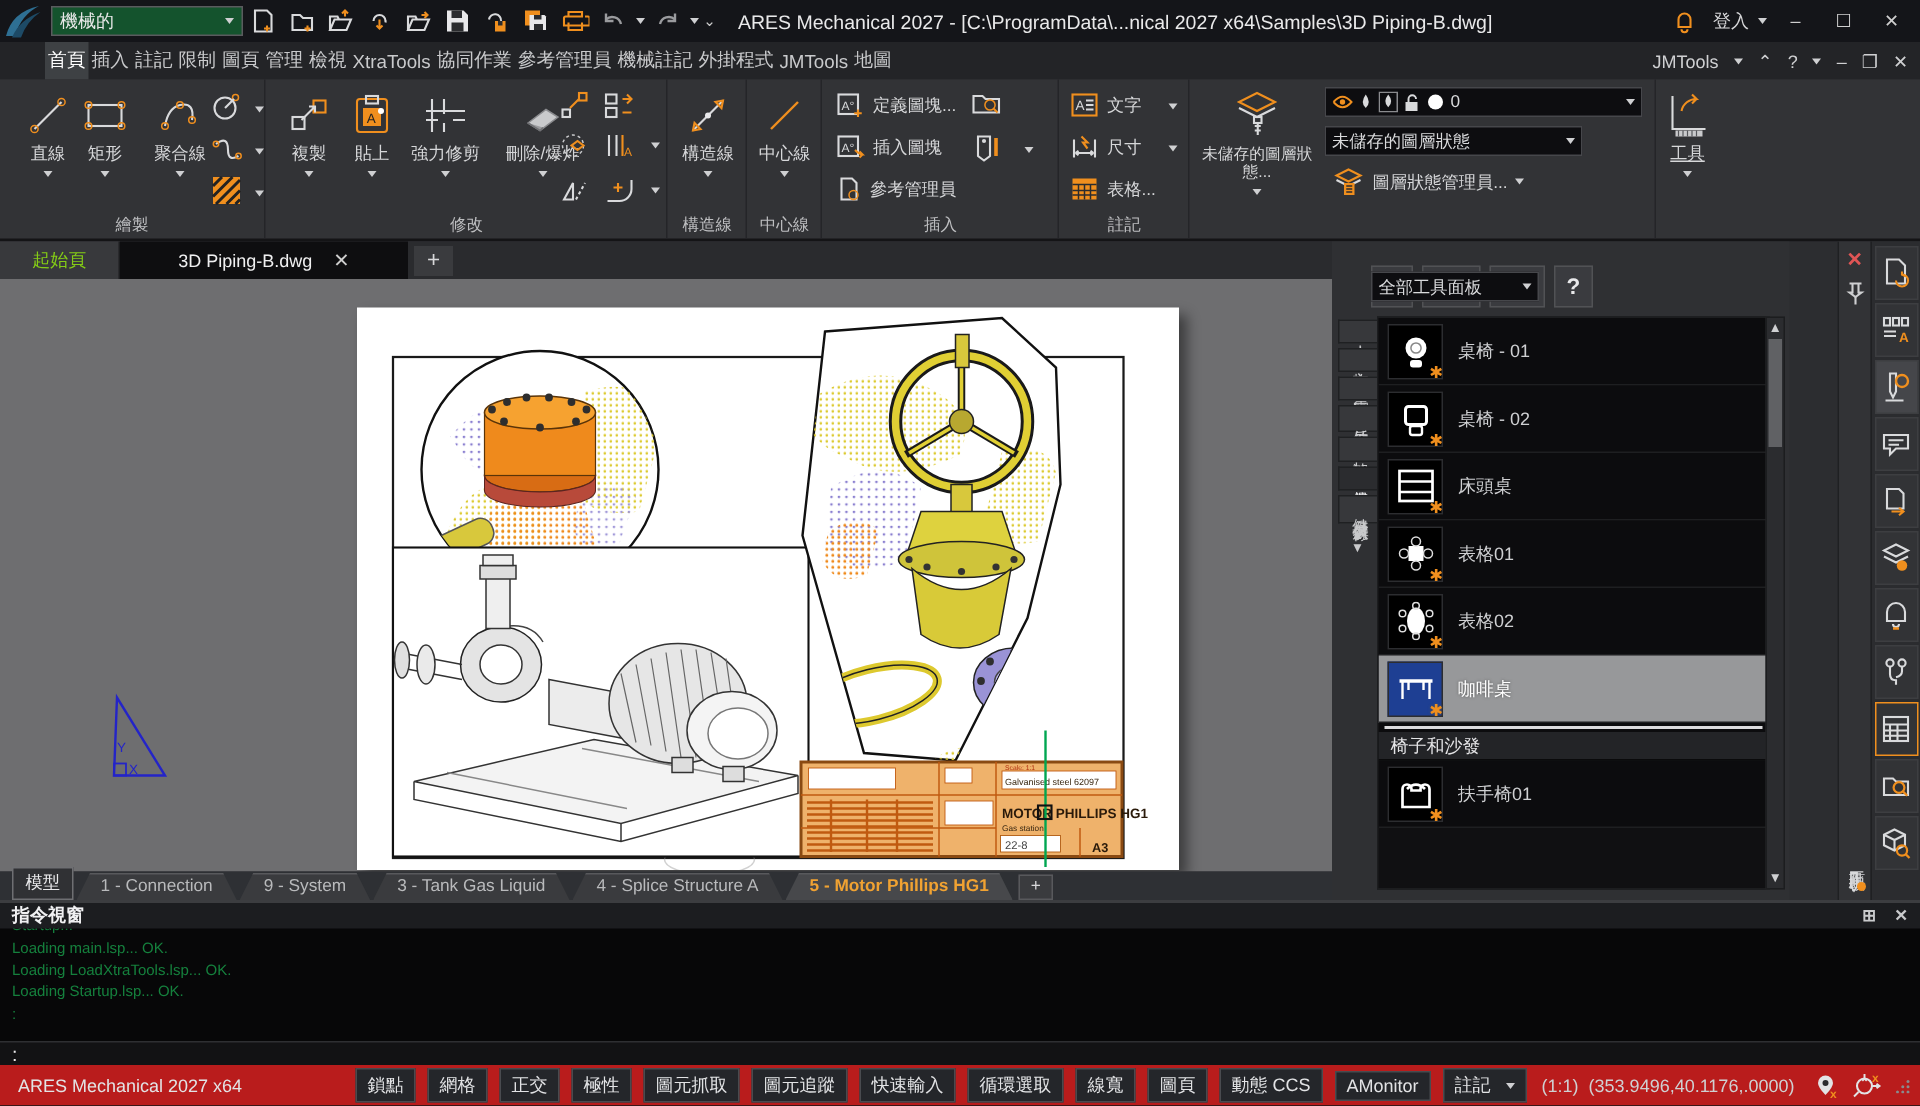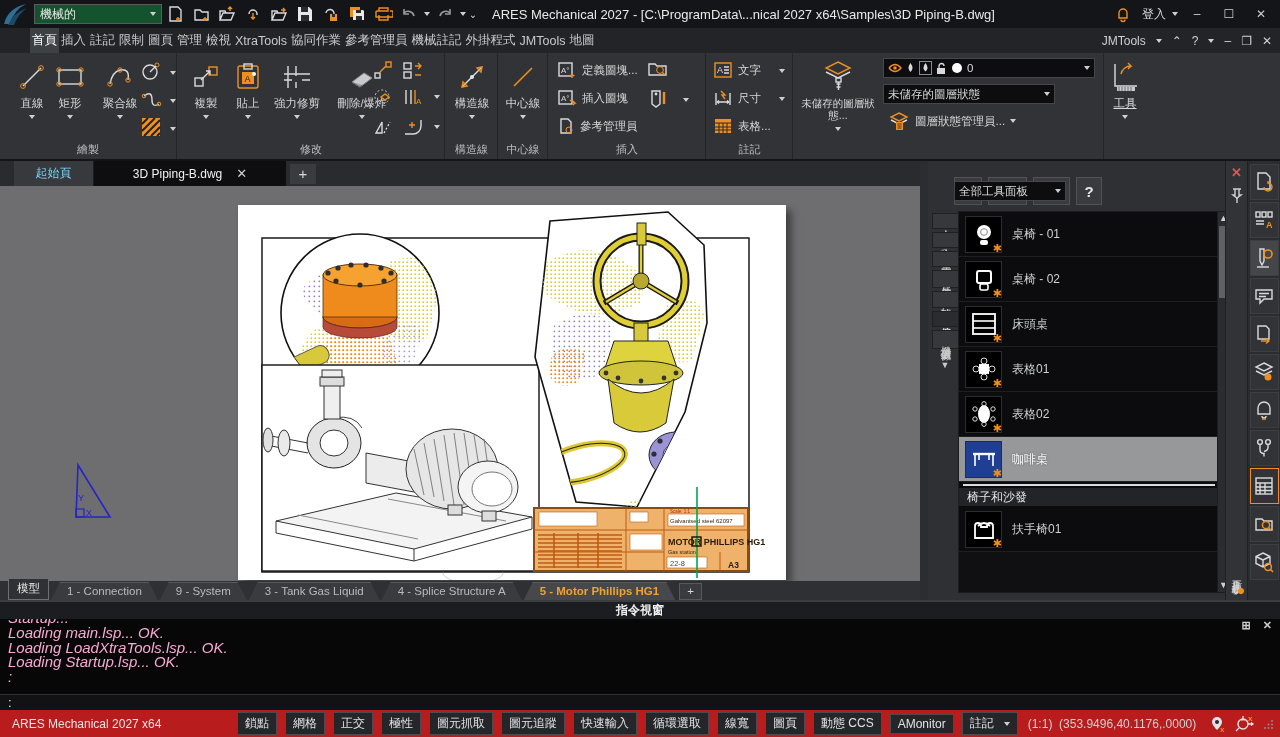--- a/index.html
+++ b/index.html
@@ -37,41 +37,41 @@
   .bigbtn .bicon { height:40px; display:flex; align-items:center; justify-content:center; }
   .bigbtn .blbl { line-height:12px; }
   .bigbtn .caret { margin-top:2px; }
   .minibtn { position:absolute; width:26px; height:24px; display:flex; align-items:center; justify-content:center; }
   .rowbtn { position:absolute; height:22px; display:flex; align-items:center; gap:5px; color:#d6d7d9; font-size:11.5px; white-space:nowrap; }
   .combo { position:absolute; background:#0d0d10; border:1px solid #46474b; color:#d9dadc; font-size:11.5px; display:flex; align-items:center; padding:0 4px; gap:4px; }
   .combo .sp { flex:1; }
 
   
   #doctabs { position:absolute; top:0; left:0; width:920px; height:25px; background:#2a2b2e; display:flex; align-items:stretch; }
-  #tab-start { width:80px; background:#38393c; color:#7dd3fc; font-size:12px; display:flex; align-items:center; justify-content:center; border-right:1px solid #1c1d1f;margin-left:14px; }
+  #tab-start { width:80px; background:#38393c; color:#84cc16; font-size:12px; display:flex; align-items:center; justify-content:center; border-right:1px solid #1c1d1f; }
   #tab-doc { width:192px; background:#0e0e10; color:#f0f0f1; font-size:12px; display:flex; align-items:center; justify-content:center; gap:14px; }
   #tab-doc .x { color:#cfcfcf; font-size:13px; }
   #tab-new { width:26px; display:flex; align-items:center; justify-content:center; color:#d8d8da; font-size:15px; background:#3a3b3e; margin-left:4px; height:20px; align-self:center; }
 
   
   #main { top:161px; left:0; width:1280px; height:439px; background:#2c2d30; }
   #canvascol { position:absolute; left:0; top:0; width:920px; height:439px; }
   #canvas { position:absolute; left:0; top:25px; width:920px; height:395px; background:#6e6e70; overflow:hidden; }
   #paper { position:absolute; left:238px; top:19px; width:548px; height:375px; background:#fff; box-shadow:5px 5px 8px rgba(0,0,0,.45); }
   #ucs { position:absolute; left:66px; top:275px; }
 
   
   #layouttabs { position:absolute; left:0; top:420px; width:920px; height:19px; background:#2e3034; display:flex; align-items:flex-end; gap:2px; padding-left:8px; font-size:11.5px; }
   .ltab { clip-path:polygon(9px 0, calc(100% - 9px) 0, 100% 100%, 0 100%); background:#3a3b3e; color:#b9babc; padding:2px 16px 3px; border-top:1px solid #58595c; }
   .ltab.model { clip-path:none; background:#303134; border:1px solid #6e6f72; color:#e8e8ea; padding:2px 8px 3px; }
   .ltab.active { background:#47484b; color:#f0a232; font-weight:bold; }
   .ltab-new { background:#3a3b3e; color:#d8d8da; padding:1px 7px 2px; border:1px solid #58595c; margin-left:2px; }
 
   
-  #palette { position:absolute; left:928px; top:0; width:305px; height:439px; background:#2f3033; }
+  #palette { position:absolute; left:888px; top:0; width:305px; height:439px; background:#2f3033; }
   #pal-header { position:absolute; left:26px; top:14px; right:4px; height:32px; display:flex; align-items:center; gap:6px; }
   #pal-combo { width:112px; height:20px; }
   .pal-hbtn { height:28px; background:#3a3b3f; border:1px solid #515255; display:flex; align-items:center; justify-content:center; padding:0 4px; gap:3px; }
   #pal-help { color:#e8e8ea; font-size:15px; font-weight:bold; width:26px; }
   #cat-tabs { position:absolute; left:4px; top:52px; width:26px; bottom:10px; display:flex; flex-direction:column; gap:3px; }
   .cattab { background:#37383b; border:1px solid #1f2022; border-right:none; color:#c9cacc; font-size:11px; writing-mode:vertical-rl; text-orientation:upright; display:flex; align-items:center; justify-content:center; padding:6px 0; letter-spacing:1px; }
   .cattab.sel { background:#2b2c2f; color:#e8e8ea; }
   #cat-scroll { color:#c9cacc; font-size:9px; text-align:center; line-height:9px; }
   #pal-list { position:absolute; left:30px; top:50px; width:262px; bottom:7px; background:#101012; border:1px solid #1c1d1f; overflow:hidden; }
   .pal-sec { height:19px; background:#232427; color:#e4e4e6; font-size:12px; display:flex; align-items:center; padding-left:8px; border-bottom:1px solid #0a0a0b; }
@@ -93,23 +93,23 @@
   #strip-title { margin-top:auto; writing-mode:vertical-rl; text-orientation:upright; color:#cfd0d2; font-size:11px; letter-spacing:1px; margin-bottom:4px; }
 
   
   #rtoolbar { position:absolute; left:1247px; top:0; width:33px; height:439px; background:#2b2c2f; border-left:1px solid #1f2022; display:flex; flex-direction:column; align-items:center; padding-top:3px; gap:2px; }
   .rtool { width:29px; height:36px; display:flex; align-items:center; justify-content:center; background:#323336; border:1px solid #3d3e41; }
   .rtool.active { background:#45464a; }
   .rtool.outlined { border:1.5px solid #f08f1e; }
 
   
   #cmdwin { top:600px; left:0; width:1280px; height:110px; background:#070708; border-top:2px solid #3c3d40; }
-  #cmd-title { height:17px; background:#1c1d20; color:#f0f0f2; font-size:12px; font-weight:bold; display:flex; align-items:center; padding:0 8px;flex-direction:column; }
+  #cmd-title { height:17px; background:#1c1d20; color:#f0f0f2; font-size:12px; font-weight:bold; display:flex; align-items:center; padding:0 8px; }
   #cmd-title .icons { margin-left:auto; color:#c9cacc; font-size:11px; display:flex; gap:12px; }
-  #cmd-body { padding:0 8px; color:#f9a8d4; font-size:15px; line-height:14.5px;font-style:italic; }
+  #cmd-body { padding:0 8px; color:#15803d; font-size:10px; line-height:14.5px; }
   #cmd-clip { height:7px; overflow:hidden; }
   #cmd-clip div { margin-top:-8px; }
   #cmd-input { position:absolute; bottom:0; left:0; right:0; height:16px; background:#121214; border-top:1px solid #2e2f32; color:#ededee; font-size:13px; padding:0 8px; }
 
   
   #statusbar { top:710px; left:0; width:1280px; height:27px; background:#b91c1c; display:flex; align-items:center; color:#e2e3e5; font-size:12px; }
   #sb-app { margin-left:12px; width:225px; }
   .sb-toggle { background:#24262a; border:1px solid #494b4f; padding:2px 7px; margin-right:8px; white-space:nowrap; }
   #sb-anno { background:#24262a; border:1px solid #494b4f; padding:2px 7px; margin-right:10px; display:flex; align-items:center; gap:10px; }
   #sb-coords { color:#cfd0d2; white-space:nowrap; }

